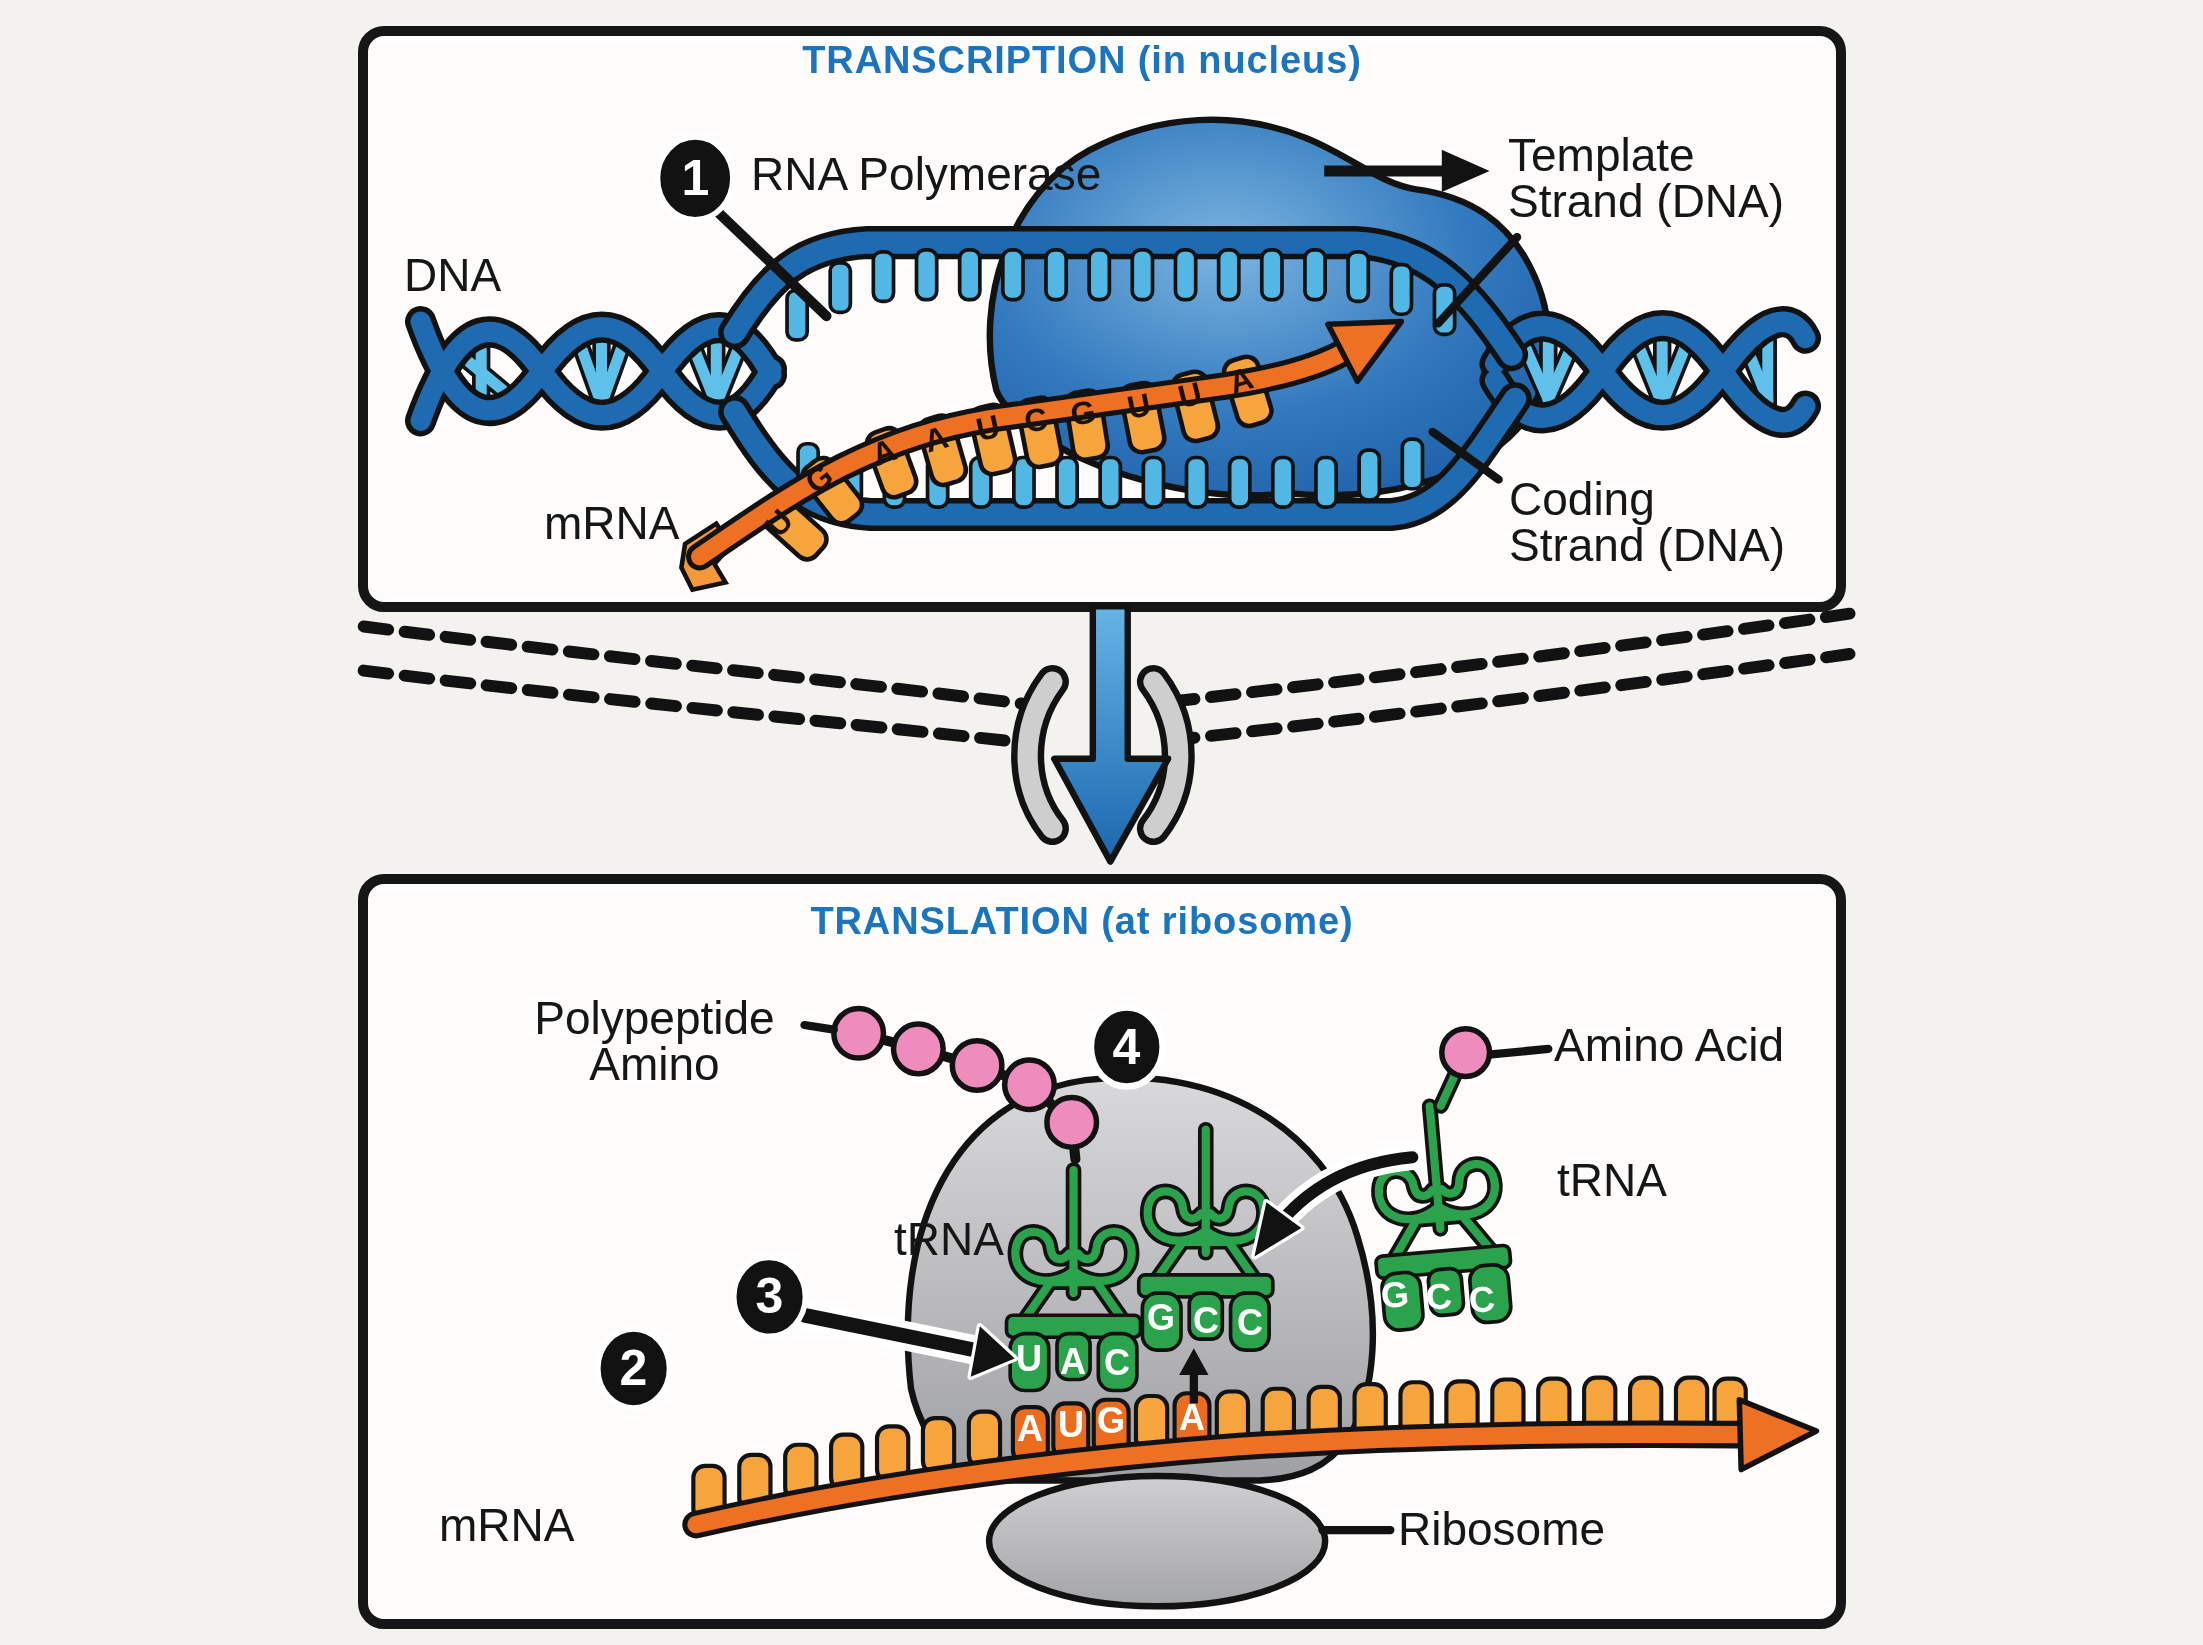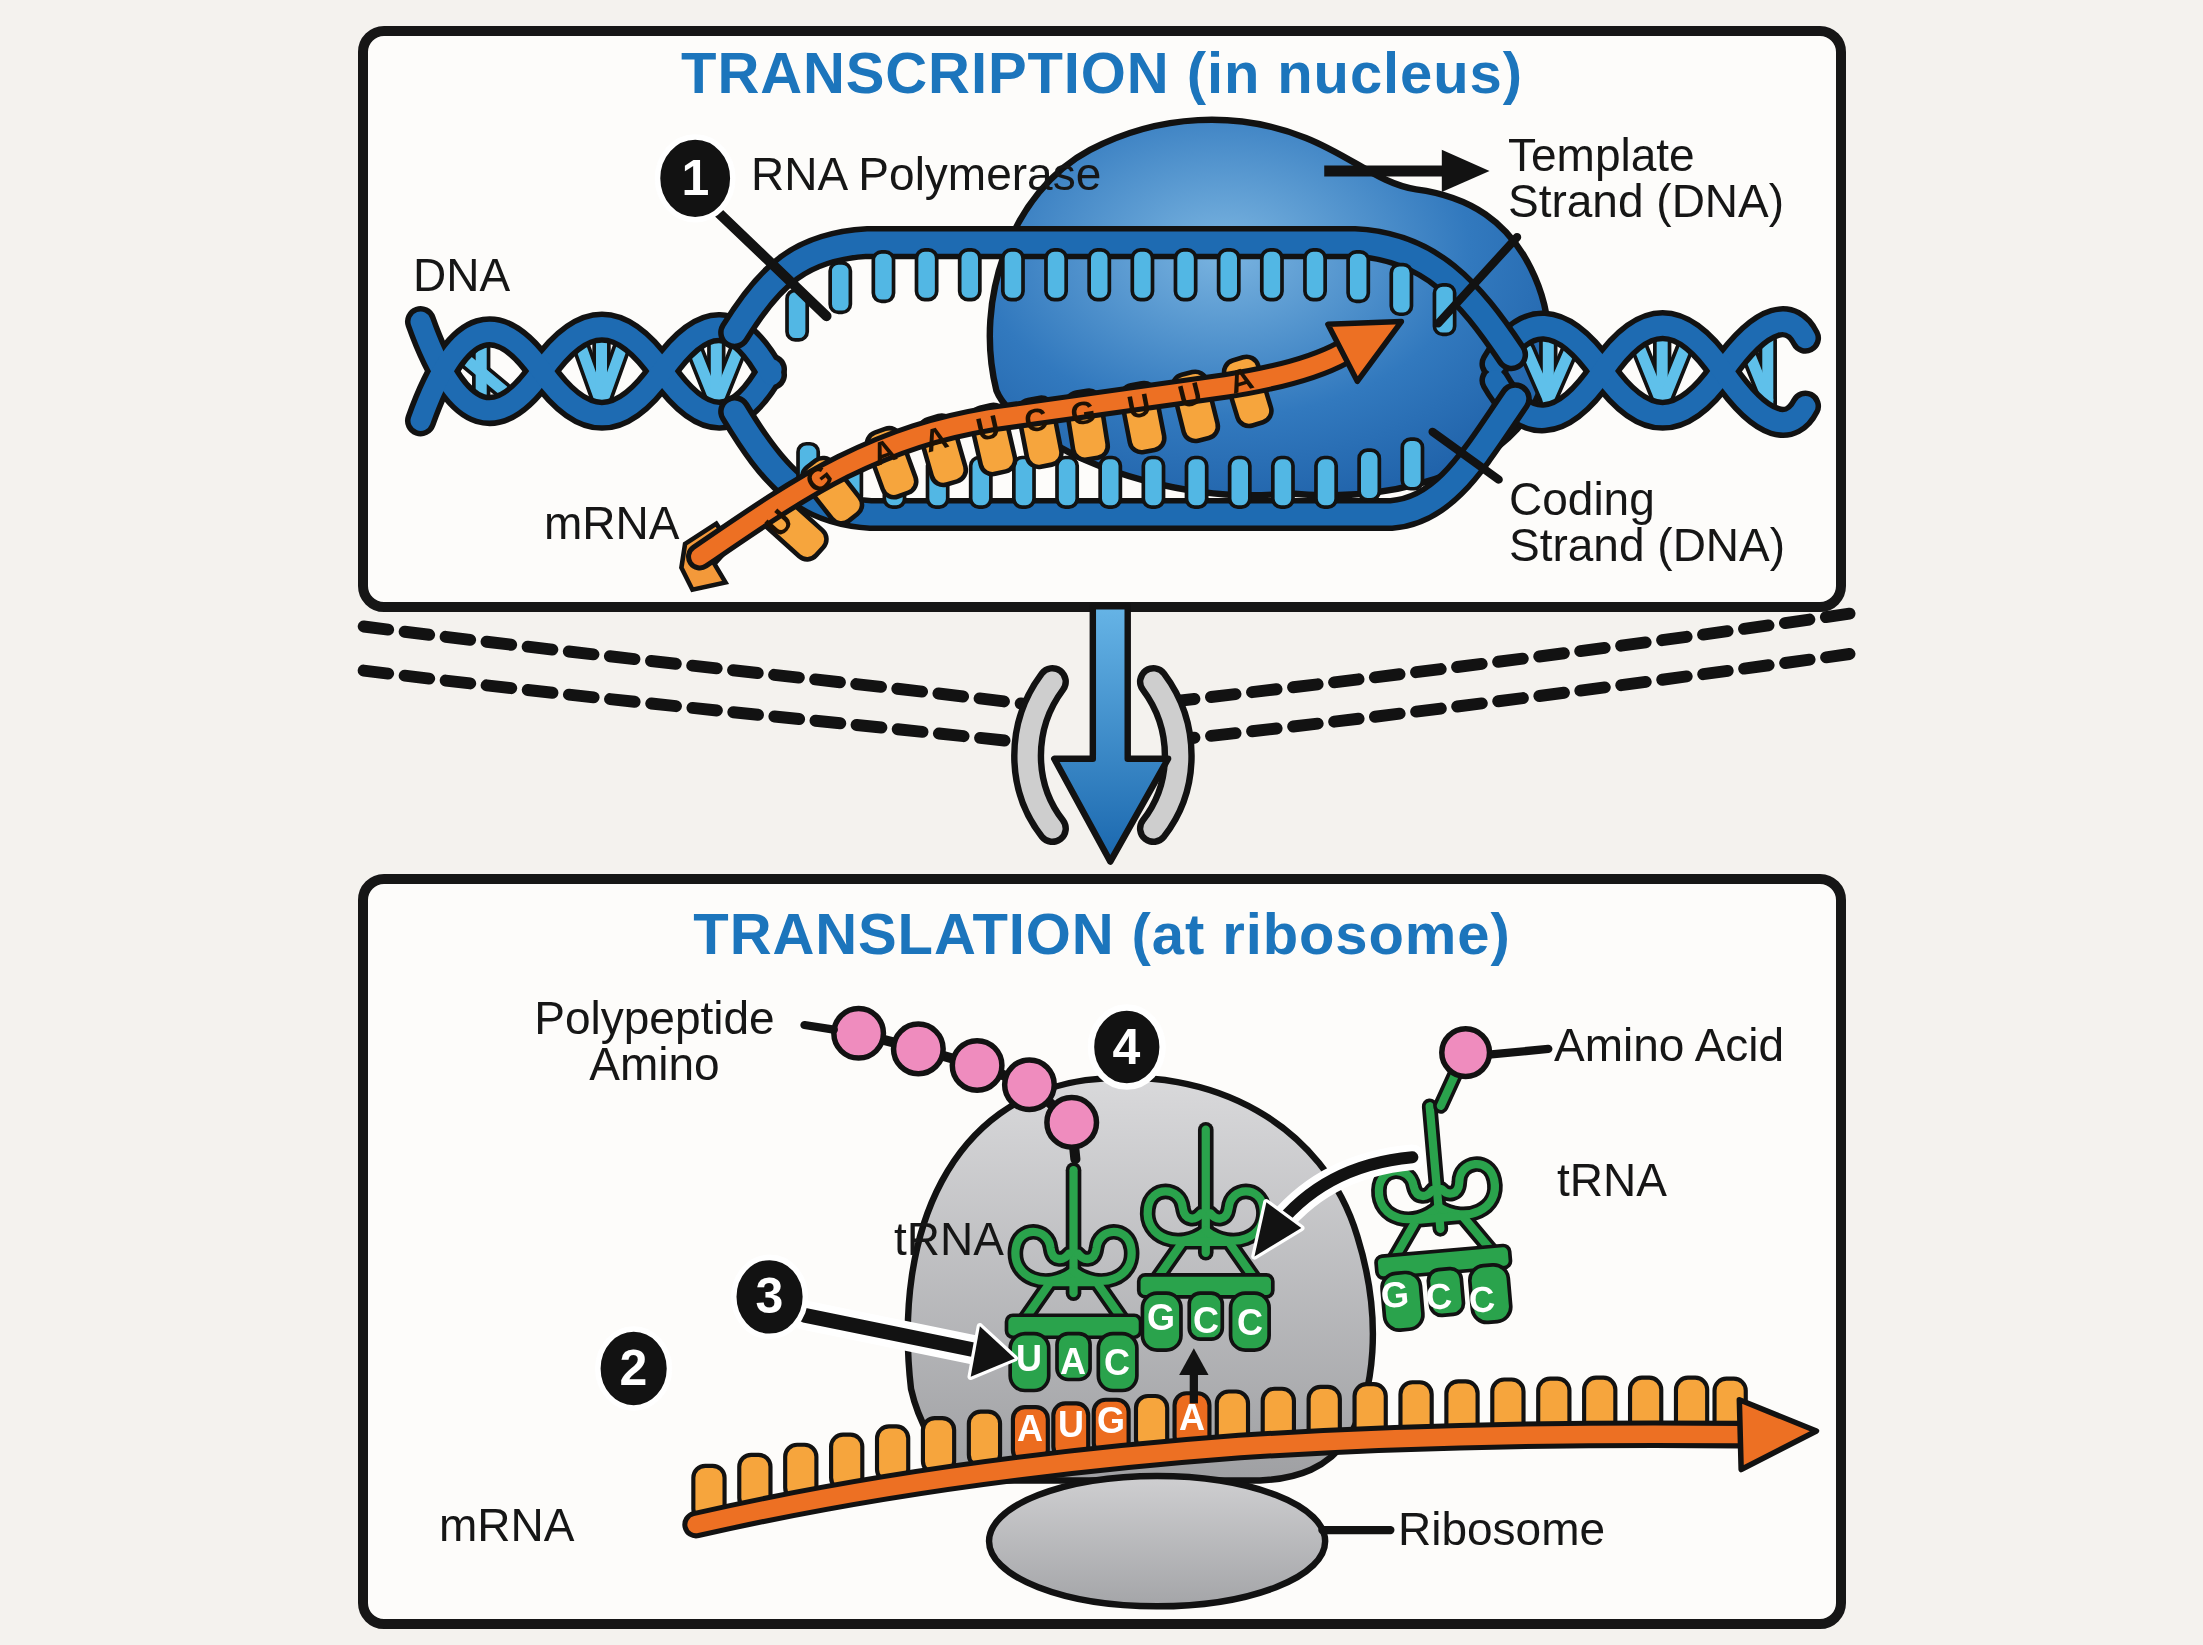--- a/index.html
+++ b/index.html
@@ -13,22 +13,22 @@
   .panel{
     position:absolute;left:358px;width:1488px;
     background:#fdfcfa;border:10px solid #161616;border-radius:26px;
     box-sizing:border-box;
   }
   #panel-top{top:26px;height:586px;}
   #panel-bottom{top:874px;height:755px;}
   svg.art{position:absolute;left:0;top:0;z-index:2;}
   .txt{position:absolute;z-index:5;color:#161616;font-size:46px;line-height:46px;white-space:pre;}
   .title{
-    position:absolute;z-index:5;left:358px;width:1488px;text-align:center;
-    color:#1c75bc;font-size:58px;font-weight:bold;letter-spacing:0.9px;
+    position:absolute;z-index:5;left:338px;width:1488px;text-align:center;
+    color:#1c75bc;font-size:38px;font-weight:bold;letter-spacing:0.9px;
   }
   .numwrap{
     position:absolute;z-index:6;width:77px;height:84px;
     display:flex;align-items:center;justify-content:center;
     color:#ffffff;font-size:50px;font-weight:bold;
   }
   .bletter{
     position:absolute;z-index:6;width:40px;height:40px;line-height:40px;
     text-align:center;font-weight:bold;
   }
@@ -360,21 +360,21 @@
   </svg>
 
   <div class="title" style="top:39px;">TRANSCRIPTION (in nucleus)</div>
 
   <div class="numwrap" style="left:657px;top:136px;">1</div>
 
   <div class="txt" style="left:751px;top:151px;">RNA Polymerase</div>
 
   <div class="txt" style="left:1508px;top:132px;"><span>Template</span><br><span>Strand (DNA)</span></div>
 
-  <div class="txt" style="left:413px;top:252px;">DNA</div>
+  <div class="txt" style="left:404px;top:252px;">DNA</div>
 
   <div class="txt" style="left:544px;top:500px;">mRNA</div>
 
   <div class="txt" style="left:1477px;top:476px;margin-left:32px;"><span>Coding</span><br><span>Strand (DNA)</span></div>
 
   <div class="bletter orange-letter" style="left:759px;top:503px;transform:rotate(-48deg);">U</div>
   <div class="bletter orange-letter" style="left:799px;top:459px;transform:rotate(-38deg);">G</div>
   <div class="bletter orange-letter" style="left:864px;top:432px;transform:rotate(-20deg);">A</div>
   <div class="bletter orange-letter" style="left:916px;top:419px;transform:rotate(-16deg);">A</div>
   <div class="bletter orange-letter" style="left:968px;top:408px;transform:rotate(-13deg);">U</div>

